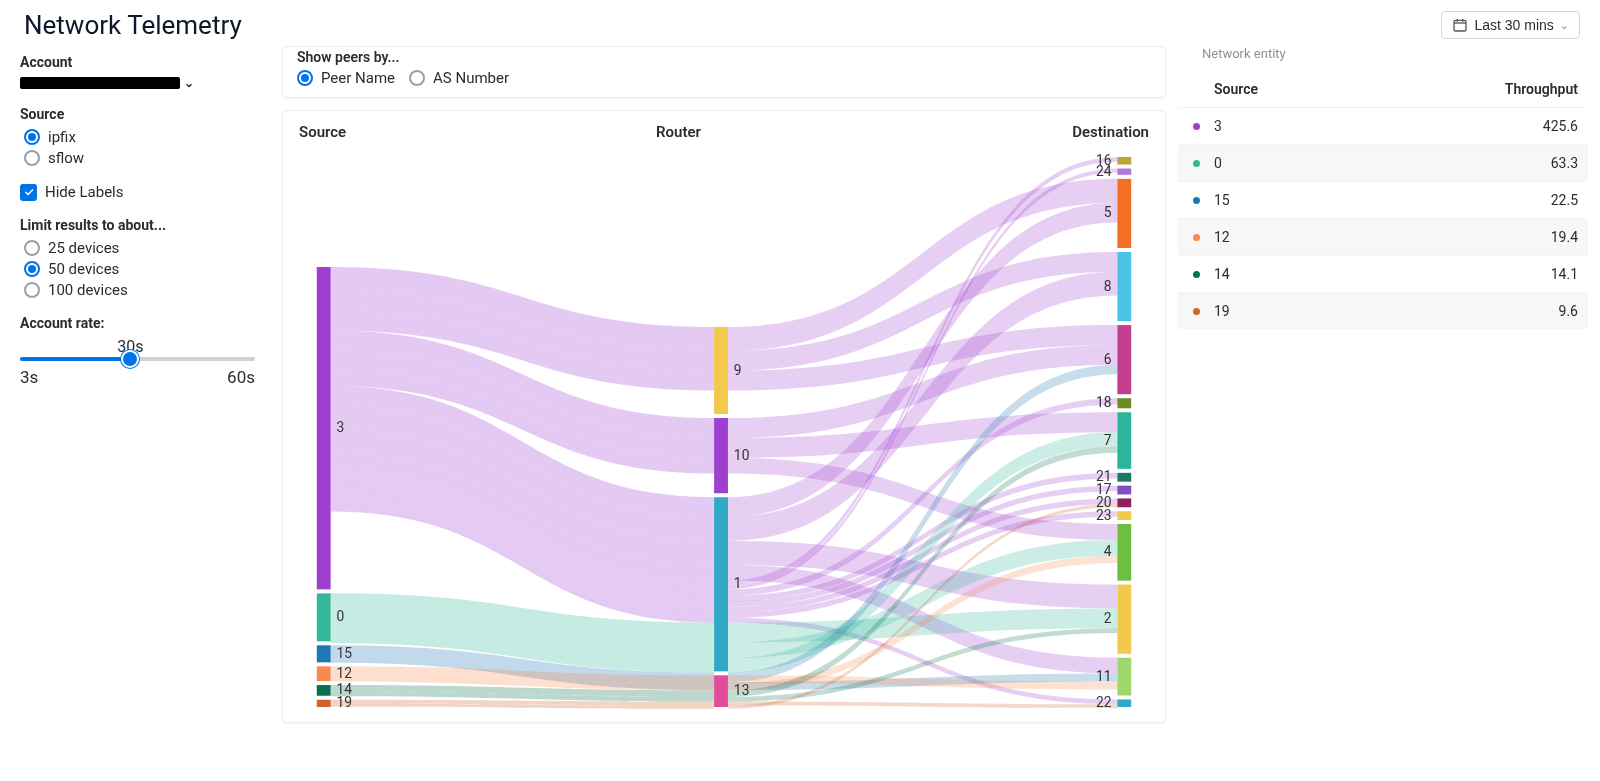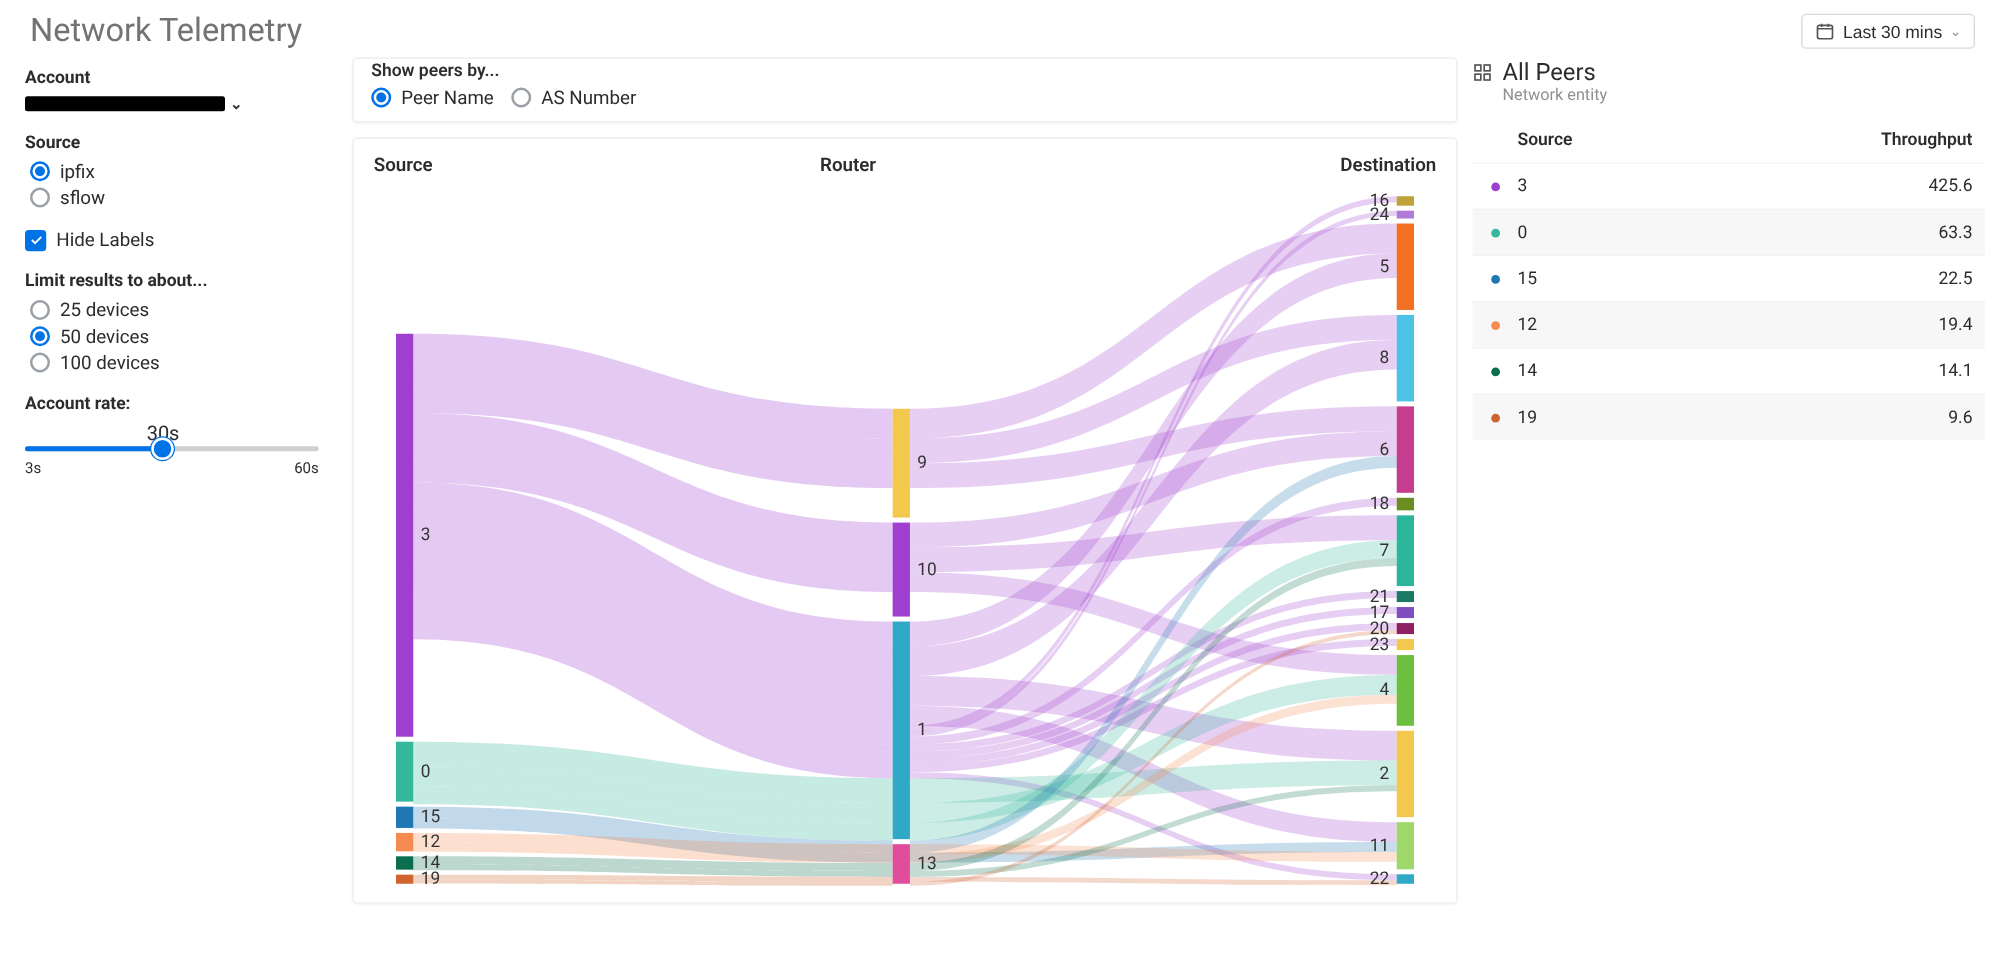--- a/index.html
+++ b/index.html
@@ -1,19 +1,19 @@
 <!DOCTYPE html>
 <html><head>
 <meta charset="utf-8">
 <style>
   * { box-sizing: border-box; }
   html, body { margin:0; padding:0; font-family: -apple-system, "Segoe UI", Roboto, Helvetica, Arial, sans-serif; color:#2a2c2e; background:#fff; }
   .page { width:1600px; height:781px; position:relative; }
   .header { padding:10px 20px 6px 24px; display:flex; align-items:center; justify-content:space-between; }
-  .h-title { font-size:26px; font-weight:400; color:#737373; }
+  .h-title { font-size:26px; font-weight:400; color:#0f172a; }
   .time-btn { display:inline-flex; align-items:center; gap:6px; padding:5px 10px; border:1px solid #d5d7d8; border-radius:4px; font-size:14px; color:#2a2c2e; background:#fff; cursor:pointer; }
   .time-btn svg.cal { width:16px; height:16px; }
   .time-btn .caret { font-size:11px; color:#888; }
   .body { display:flex; padding:0 12px 0 20px; gap:12px; align-items:flex-start; }
   .sidebar { width:250px; flex:none; padding-top:8px; }
   .sb-label { font-size:14px; font-weight:700; margin-bottom:6px; }
   .sb-group { margin-bottom:16px; }
   .sb-account { font-size:14px; font-weight:700; letter-spacing:-0.5px; display:flex; align-items:center; gap:4px; cursor:pointer; }
   .sb-account .blk { display:inline-block; width:160px; height:12px; background:#000; border-radius:2px; }
   .radio-row { display:flex; align-items:center; gap:8px; margin:3px 0 3px 4px; font-size:15px; cursor:pointer; }
@@ -21,21 +21,21 @@
   .radio.sel { border-color:#0073e7; }
   .radio.sel::after { content:""; width:8px; height:8px; border-radius:50%; background:#0073e7; }
   .check-row { display:flex; align-items:center; gap:8px; margin:2px 0; font-size:15px; cursor:pointer; }
   .checkbox { width:17px; height:17px; border-radius:3px; background:#0073e7; display:inline-flex; align-items:center; justify-content:center; flex:none; }
   .checkbox svg { width:12px; height:12px; }
   .slider-wrap { position:relative; padding-top:20px; width:235px; }
   .slider-track { height:4px; background:#d0d0d0; border-radius:2px; position:relative; }
   .slider-fill { position:absolute; left:0; height:4px; background:#0073e7; border-radius:2px; }
   .slider-thumb { position:absolute; top:-7px; width:18px; height:18px; border-radius:50%; background:#0073e7; border:2px solid #fff; box-shadow:0 0 0 1px #0073e7; transform:translateX(-50%); cursor:grab; }
   .slider-val { position:absolute; top:0; font-size:16px; transform:translateX(-50%); }
-  .slider-ends { display:flex; justify-content:space-between; font-size:12px; margin-top:6px; }
+  .slider-ends { display:flex; justify-content:space-between; font-size:17px; margin-top:6px; }
   .main { flex:1; min-width:0; }
   .filter-bar { background:#fff; border:1px solid #eceded; border-radius:4px; padding:2px 14px 10px; display:flex; gap:40px; box-shadow:0 1px 2px rgba(0,0,0,0.05); margin-bottom:12px; }
   .fb-col .fb-title { font-size:14px; font-weight:600; margin-bottom:4px; }
   .fb-radios { display:flex; align-items:center; gap:4px; }
   .fb-radios .radio-row { margin:0 10px 0 0; }
   .chart-card { background:#fff; border:1px solid #eceded; border-radius:4px; padding:12px 16px 0; box-shadow:0 1px 2px rgba(0,0,0,0.05); }
   .chart-headers { display:flex; font-size:15px; font-weight:600; margin-bottom:6px; }
   .chart-headers .c1{ width:42%;} .chart-headers .c2{ width:38%; text-align:left;} .chart-headers .c3{ flex:1; text-align:right; }
   .chart-area { height:575px; position:relative; }
   .chart-area svg { width:100%; height:100%; }
@@ -328,29 +328,20 @@
               <rect x="828" y="510.74809160305335" width="14" height="37.70992366412214" fill="#9ed86a"></rect>
               <text x="822" y="533.6030534351145" font-size="14" fill="#333" text-anchor="end">11</text>
               <rect x="828" y="552.4580152671755" width="14" height="7.541984732824427" fill="#2fa9c6"></rect>
               <text x="822" y="560.2290076335877" font-size="14" fill="#333" text-anchor="end">22</text>
             </svg>
       </div>
     </div>
   </div>
 
   <div class="rightbar">
-    <div class="rb-title-row">
-      <svg class="grid-icon" viewBox="0 0 24 24">
-            <rect x="3" y="3" width="7" height="7" fill="none" stroke="#555" stroke-width="2"></rect>
-            <rect x="14" y="3" width="7" height="7" fill="none" stroke="#555" stroke-width="2"></rect>
-            <rect x="3" y="14" width="7" height="7" fill="none" stroke="#555" stroke-width="2"></rect>
-            <rect x="14" y="14" width="7" height="7" fill="none" stroke="#555" stroke-width="2"></rect>
-          </svg>
-      <div class="rb-title">All Peers</div>
-    </div>
     <div class="rb-sub">Network entity</div>
 
     <div class="peer-table">
       <div class="peer-head">
         <div class="pt-dot"></div>
         <div class="pt-src">Source</div>
         <div class="pt-thr">Throughput</div>
       </div>
       <div id="peer-rows">
             <div class="peer-row">

